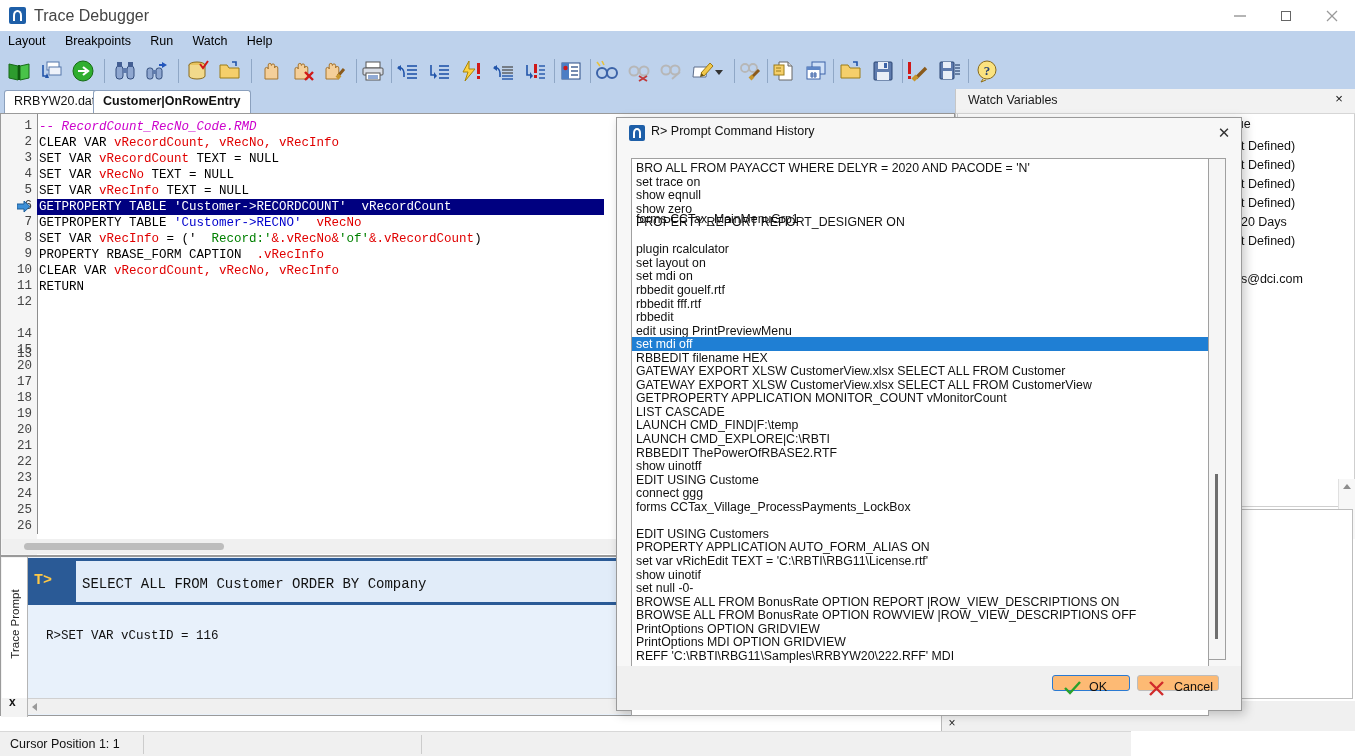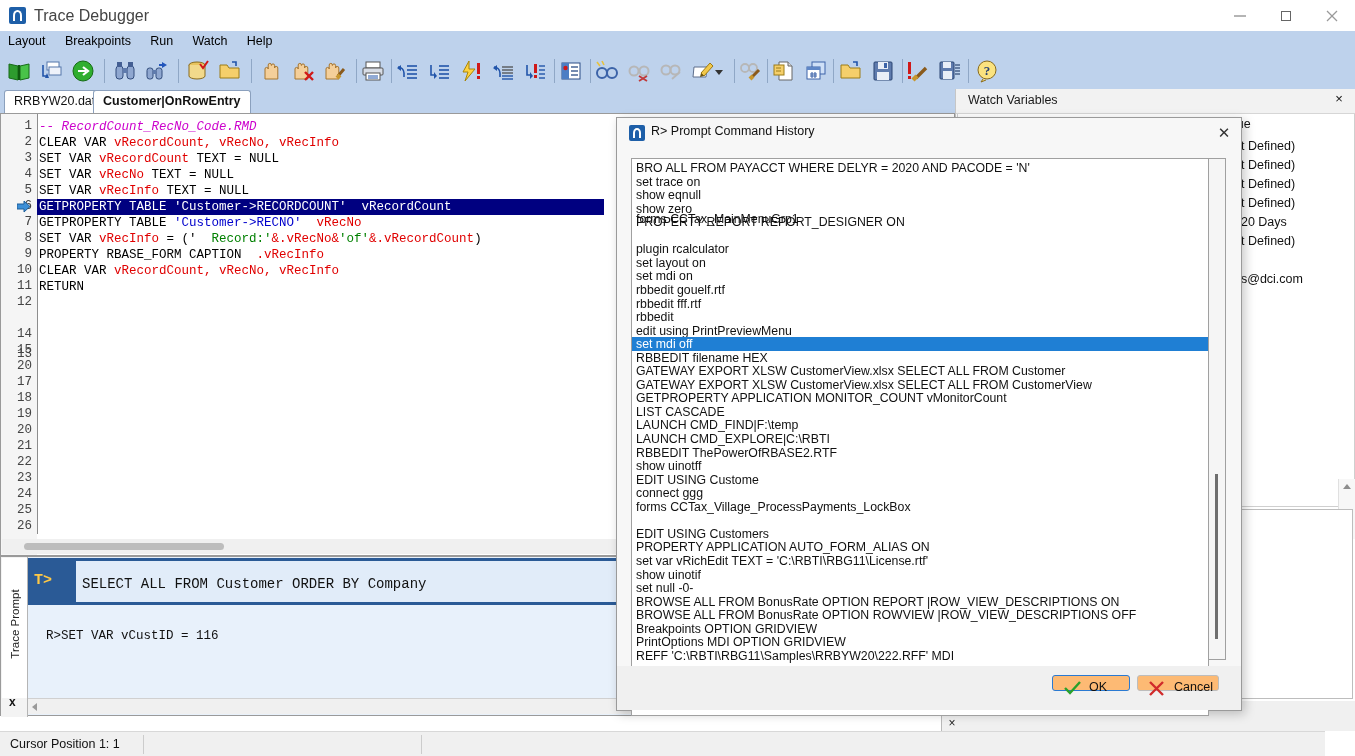--- a/index.html
+++ b/index.html
@@ -78,21 +78,21 @@
   #promptinput{position:absolute;left:48px;top:3px;width:876px;height:41px;background:#e1ecf9;border:none;outline:none;
       font-family:"Liberation Mono","DejaVu Sans Mono",monospace;font-size:14px;color:#111;padding:4px 0 0 6px;box-sizing:border-box;}
   #traceout{position:absolute;left:27px;top:48px;width:927px;height:95px;background:#e8f1fb;overflow:hidden;}
   #traceout .tl{position:absolute;left:18px;font-family:"Liberation Mono","DejaVu Sans Mono",monospace;font-size:12.5px;color:#111;white-space:pre;}
   #trace-hscroll{position:absolute;left:27px;bottom:1px;width:927px;height:15px;background:#f0f0f0;border-top:1px solid #d0d0d0;}
   #trace-vscroll{position:absolute;right:1px;top:1px;width:14px;height:142px;background:#f3f3f3;}
   #trace-vthumb{position:absolute;left:3px;top:2px;width:7px;height:120px;background:#c7c7c7;border-radius:4px;}
 
   
   #brpane{left:955px;top:701px;width:400px;height:30px;background:#f0f0f0;}
-  #statusbar{left:0;top:731px;width:1325px;height:25px;background:#f0f0f0;border-top:1px solid #d8d8d8;}
+  #statusbar{left:0;top:731px;width:1131px;height:25px;background:#f0f0f0;border-top:1px solid #d8d8d8;}
   #statusbar .st{position:absolute;left:10px;top:5px;font-size:12.5px;color:#111;}
   #statusbar .sdiv{position:absolute;left:143px;top:3px;width:1px;height:19px;background:#cccccc;}
   #statusbar .sdiv2{position:absolute;left:421px;top:3px;width:1px;height:19px;background:#cccccc;}
   #smallx{left:941px;top:712px;width:22px;height:22px;background:#f0f0f0;border:1px solid #b9b9b9;box-sizing:border-box;text-align:center;font-size:12px;color:#222;line-height:20px;}
 
   
   #dialog{left:616px;top:117px;width:626px;height:594px;background:#f7f7f7;border:1px solid #9a9a9a;box-sizing:border-box;
       box-shadow:3px 3px 10px rgba(0,0,0,.22);}
   #dlg-title{position:absolute;left:0;top:0;width:624px;height:30px;background:#f7f7f7;}
   #dlg-icon{position:absolute;left:12px;top:7px;width:16px;height:16px;background:#1e5fa8;border-radius:2px;overflow:hidden;}
@@ -581,21 +581,21 @@
         <div class="hrow" style="top: 313.65px;">EDIT USING Custome</div>
         <div class="hrow" style="top: 327.2px;">connect ggg</div>
         <div class="hrow" style="top: 340.75px;">forms CCTax_Village_ProcessPayments_LockBox</div>
         <div class="hrow" style="top: 367.85px;">EDIT USING Customers</div>
         <div class="hrow" style="top: 381.4px;">PROPERTY APPLICATION AUTO_FORM_ALIAS ON</div>
         <div class="hrow" style="top: 394.95px;">set var vRichEdit TEXT = 'C:\RBTI\RBG11\License.rtf'</div>
         <div class="hrow" style="top: 408.5px;">show uinotif</div>
         <div class="hrow" style="top: 422.05px;">set null -0-</div>
         <div class="hrow" style="top: 435.6px;">BROWSE ALL FROM BonusRate OPTION REPORT |ROW_VIEW_DESCRIPTIONS ON</div>
         <div class="hrow" style="top: 449.15px;">BROWSE ALL FROM BonusRate OPTION ROWVIEW |ROW_VIEW_DESCRIPTIONS OFF</div>
-        <div class="hrow" style="top: 462.7px;">Breakpoints OPTION GRIDVIEW</div>
+        <div class="hrow" style="top: 462.7px;">PrintOptions OPTION GRIDVIEW</div>
         <div class="hrow" style="top: 476.25px;">PrintOptions MDI OPTION GRIDVIEW</div>
         <div class="hrow" style="top: 489.8px;">REFF 'C:\RBTI\RBG11\Samples\RRBYW20\222.RFF' MDI</div>
       </div>
     <div id="hist-vscroll">
       <div id="hist-vthumb"></div>
     </div>
   </div>
   <div id="dlg-buttons">
     <div class="dbtn" id="btn-ok">
       <span class="ckmark">

